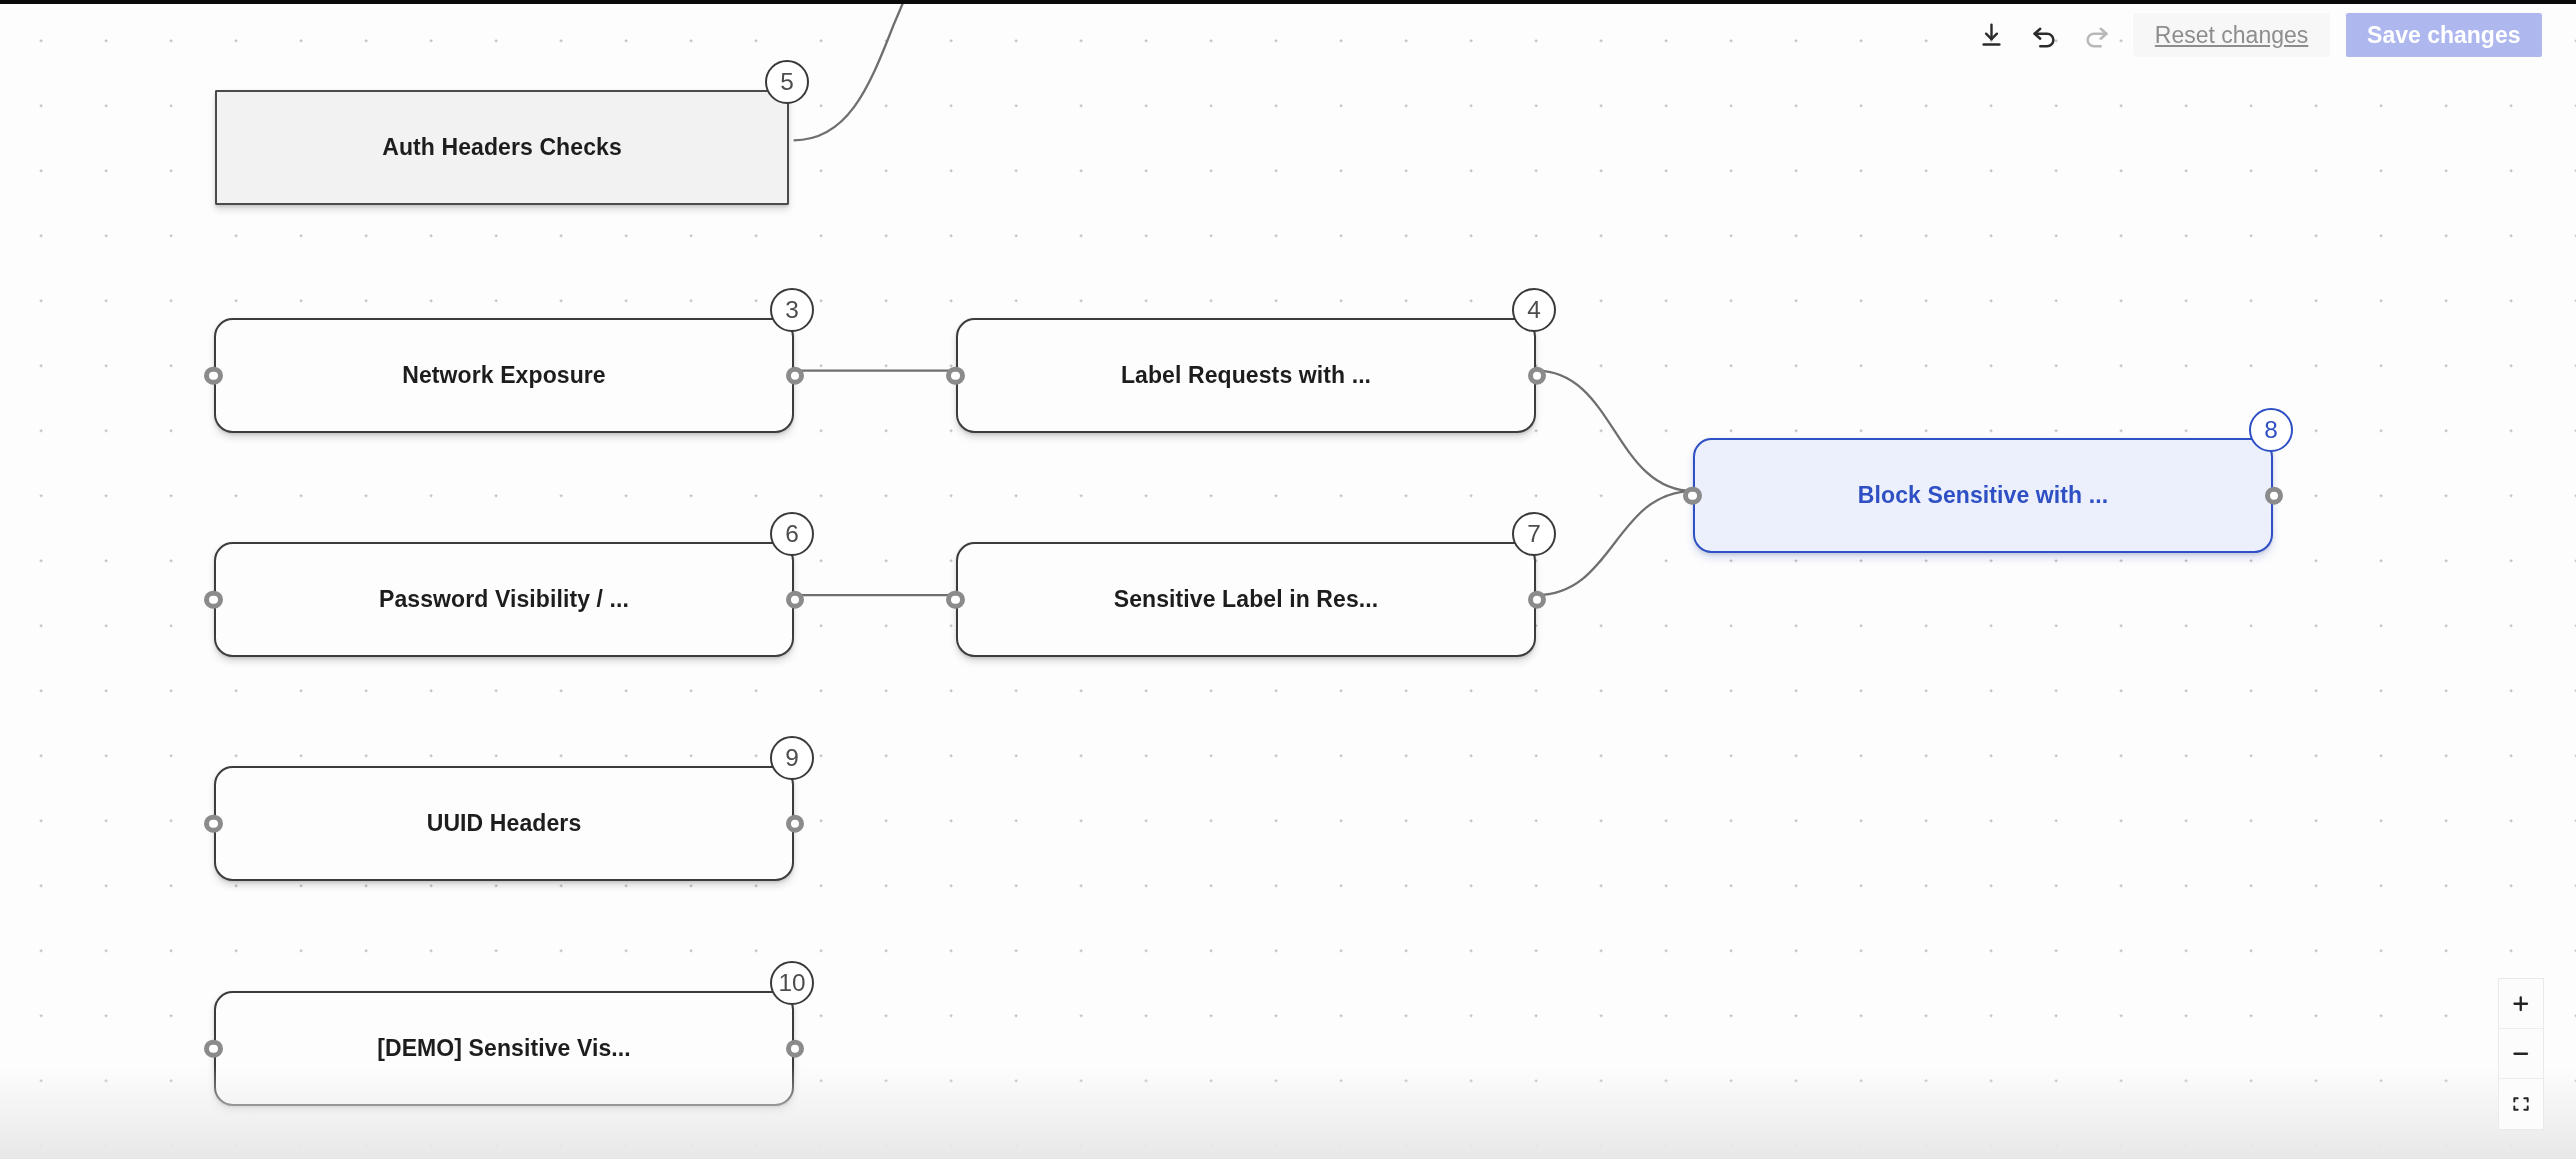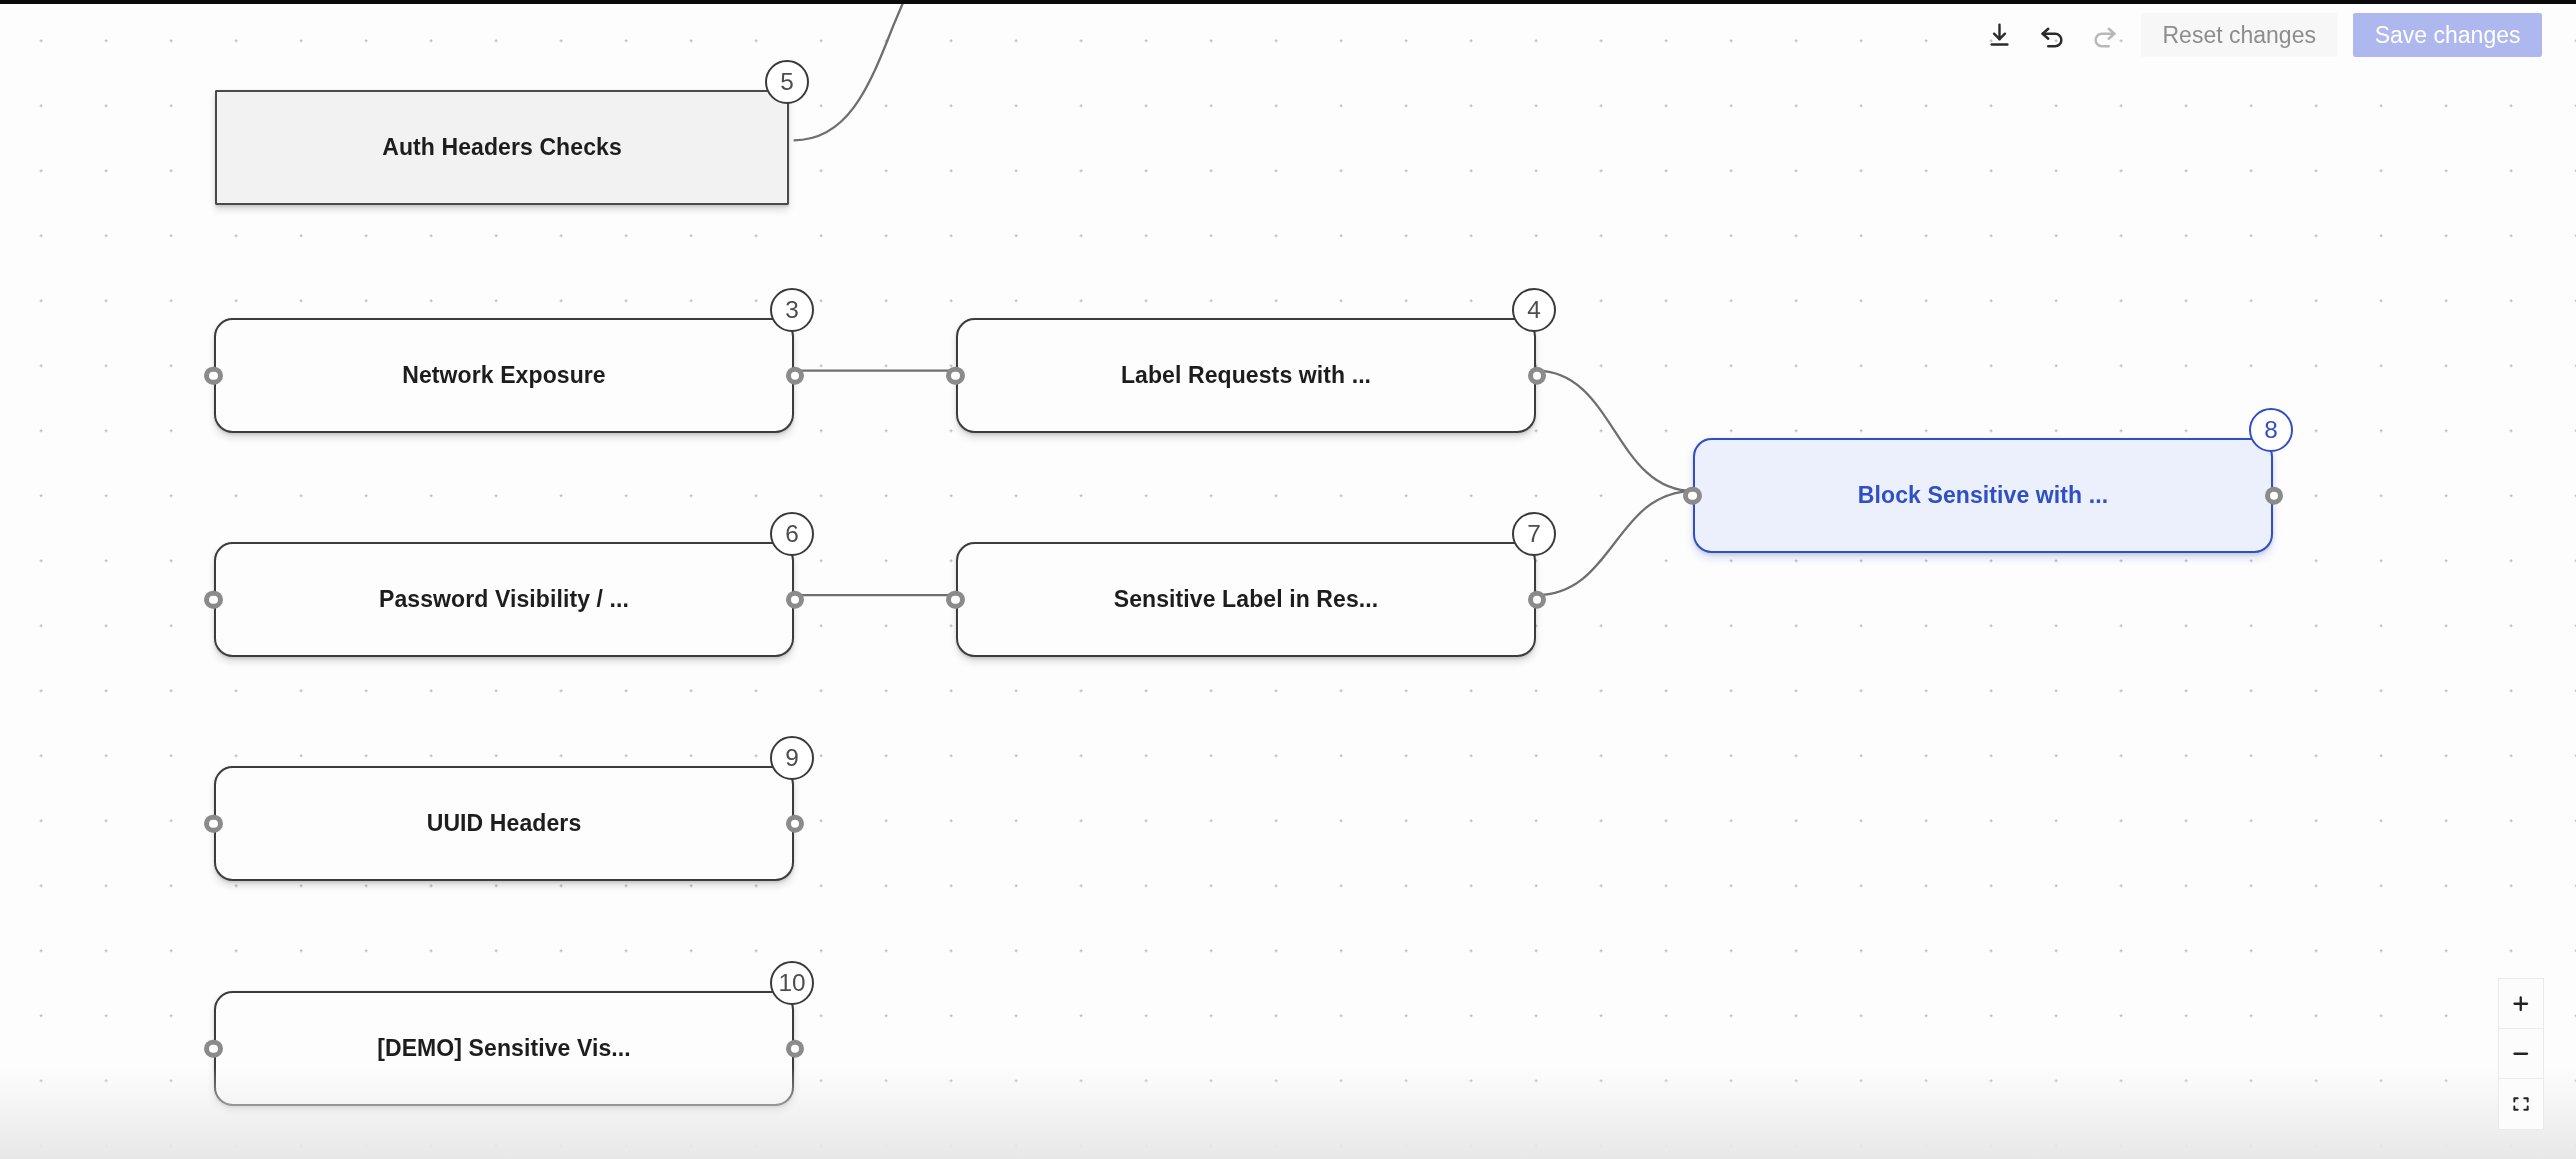--- a/index.html
+++ b/index.html
@@ -180,26 +180,27 @@
     font-family: "Liberation Sans", sans-serif;
     font-size: 23px;
     font-weight: 400;
     cursor: pointer;
     white-space: nowrap;
   }
   .tb-btn.reset {
     background: #f7f7f7;
     color: #8d8d8d;
     margin-left: 5.7px;
+    text-decoration: underline;
   }
   .tb-btn.save {
     background: #aeb8ee;
     color: #ffffff;
     margin-left: 7.2px;
-    font-weight: 400;
+    font-weight: 700;
   }
 
   
   .zoom-controls {
     position: absolute;
     right: 32px;
     bottom: 30px;
     width: 46px;
     background: #fcfcfc;
     border: 0.7px solid #eaeaea;

